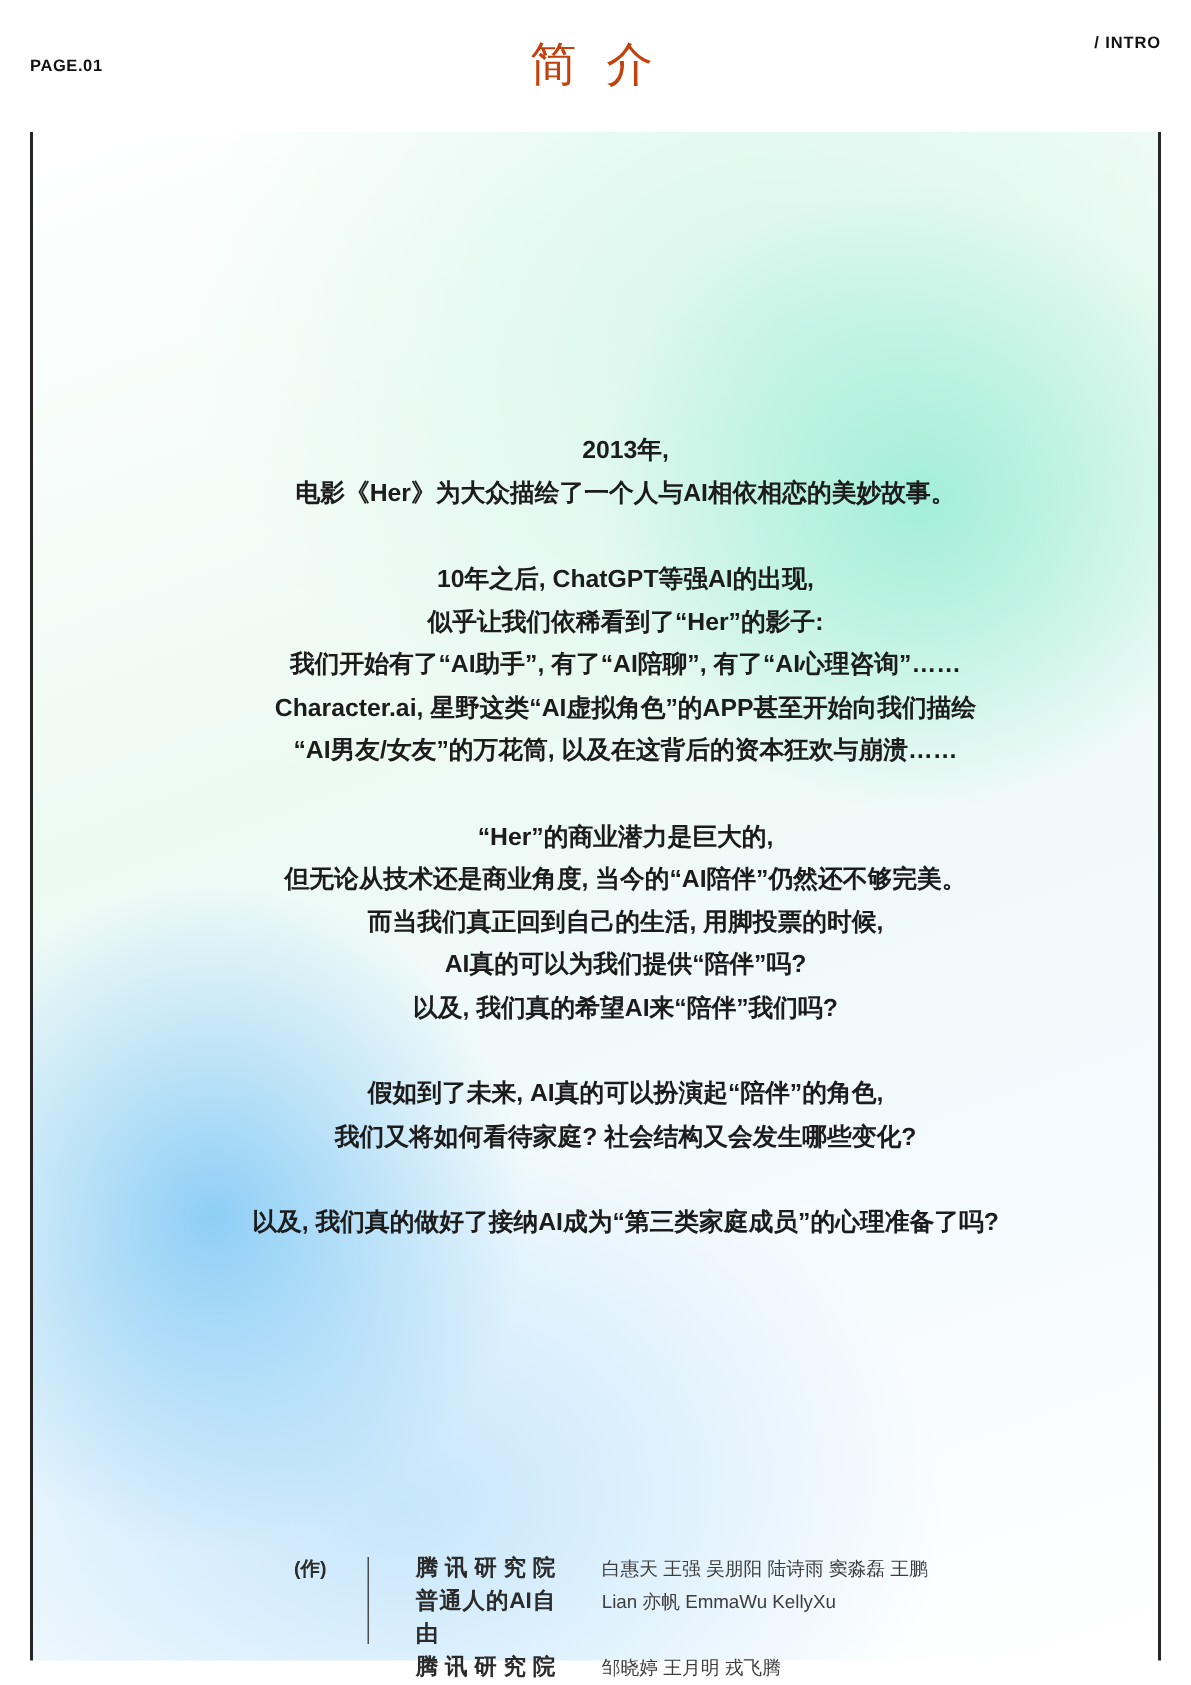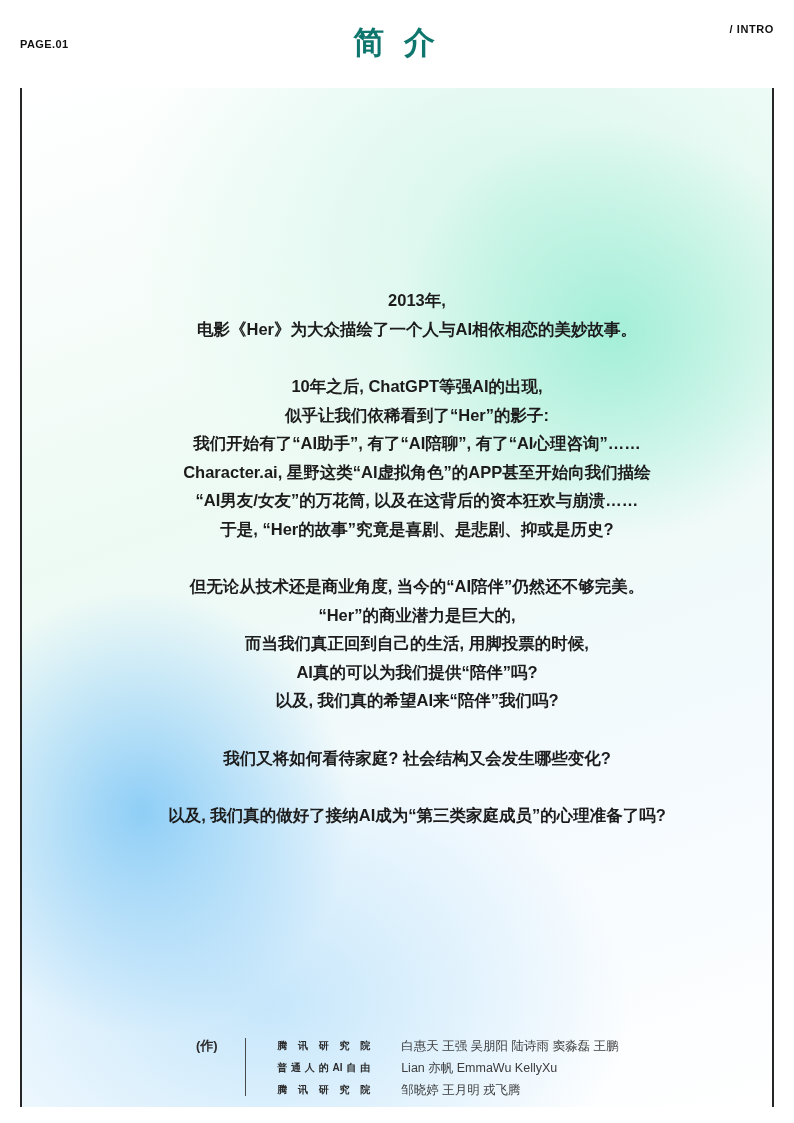--- a/index.html
+++ b/index.html
@@ -16,21 +16,21 @@
   
   .header {
     position:absolute; top:0; left:0; right:0; height:88px;
   }
   .page-label {
     position:absolute; left:20px; top:38px;
     font-size:11px; font-weight:700; letter-spacing:0.4px; color:#111;
   }
   .page-title {
     position:absolute; left:50%; top:22px; transform:translateX(-50%);
-    font-size:31px; font-weight:700; letter-spacing:0.18em; white-space:nowrap; color:#0f766e;
+    font-size:31px; font-weight:400; letter-spacing:0.18em; white-space:nowrap; color:#c2410c;
   }
   .section-label {
     position:absolute; right:20px; top:23px;
     font-size:11px; font-weight:700; letter-spacing:0.6px; color:#111;
   }
 
   
   .panel {
     position:absolute; left:20px; right:20px; top:88px; bottom:16px;
     border-left:2px solid #262626;
@@ -58,21 +58,21 @@
     display:flex; align-items:flex-start;
   }
   .author-label { font-size:13px; font-weight:600; color:#2c2c2c; line-height:22px; }
   .credits-divider {
     width:1.5px; height:58px; background:#4a4a4a;
     margin-left:27px; margin-top:3px;
   }
   .credit-rows { margin-left:31px; }
   .credit-row { display:flex; line-height:22px; }
   .credit-org {
-    width:93px; font-size:10px; font-weight:700; color:#2b2b2b;
+    width:93px; font-size:15px; font-weight:700; color:#2b2b2b;
     text-align:justify; text-align-last:justify;
   }
   .credit-names {
     margin-left:31px; font-size:12.5px; font-weight:500; color:#3d3d3d;
     white-space:nowrap;
   }
 </style>
 </head>
 <body>
 
@@ -90,30 +90,30 @@
       <div class="para">
         <div class="line">2013年,</div>
         <div class="line">电影《Her》为大众描绘了一个人与AI相依相恋的美妙故事。</div>
       </div>
       <div class="para">
         <div class="line">10年之后, ChatGPT等强AI的出现,</div>
         <div class="line">似乎让我们依稀看到了“Her”的影子:</div>
         <div class="line">我们开始有了“AI助手”, 有了“AI陪聊”, 有了“AI心理咨询”……</div>
         <div class="line">Character.ai, 星野这类“AI虚拟角色”的APP甚至开始向我们描绘</div>
         <div class="line">“AI男友/女友”的万花筒, 以及在这背后的资本狂欢与崩溃……</div>
-        <div class="line">于是, “Her的故事”究竟是喜剧、是悲剧、抑或是历史?</div>
       </div>
       <div class="para">
+        <div class="line">“Her”的商业潜力是巨大的,</div>
         <div class="line">但无论从技术还是商业角度, 当今的“AI陪伴”仍然还不够完美。</div>
-        <div class="line">“Her”的商业潜力是巨大的,</div>
         <div class="line">而当我们真正回到自己的生活, 用脚投票的时候,</div>
         <div class="line">AI真的可以为我们提供“陪伴”吗?</div>
         <div class="line">以及, 我们真的希望AI来“陪伴”我们吗?</div>
       </div>
       <div class="para">
+        <div class="line">假如到了未来, AI真的可以扮演起“陪伴”的角色,</div>
         <div class="line">我们又将如何看待家庭? 社会结构又会发生哪些变化?</div>
       </div>
       <div class="para">
         <div class="line">以及, 我们真的做好了接纳AI成为“第三类家庭成员”的心理准备了吗?</div>
       </div>
     </div>
 
   <div class="credits">
     <span class="author-label">(作)</span>
     <span class="credits-divider"></span>

